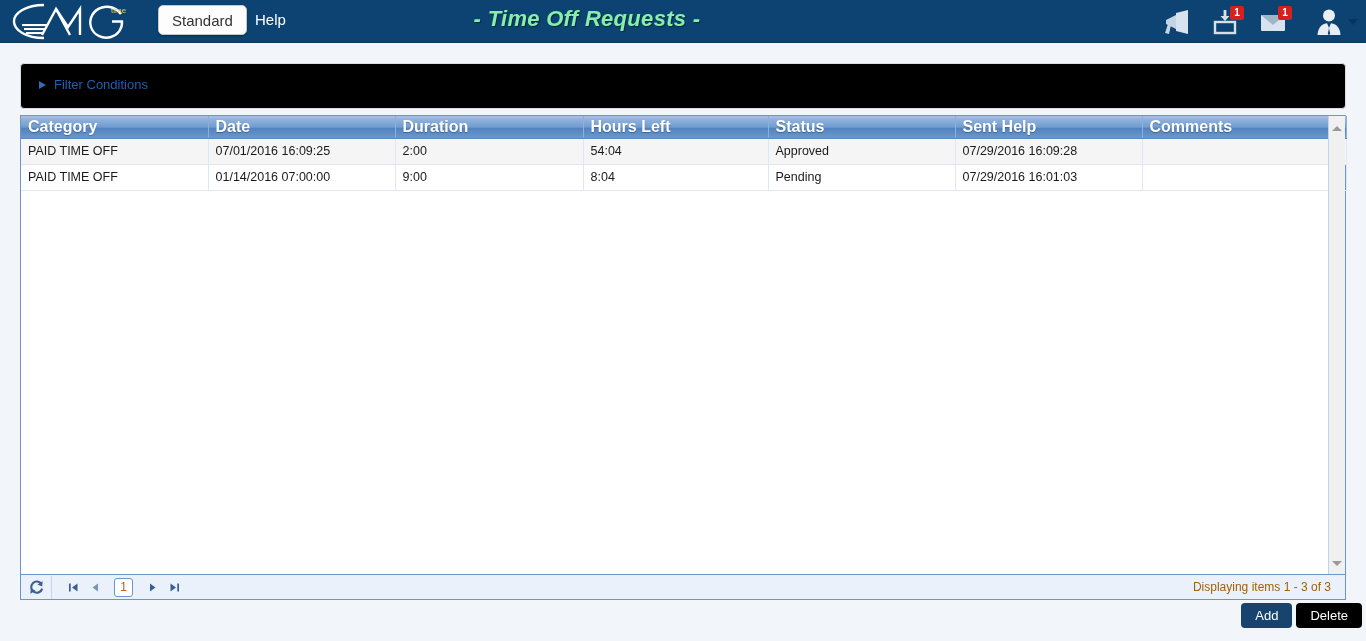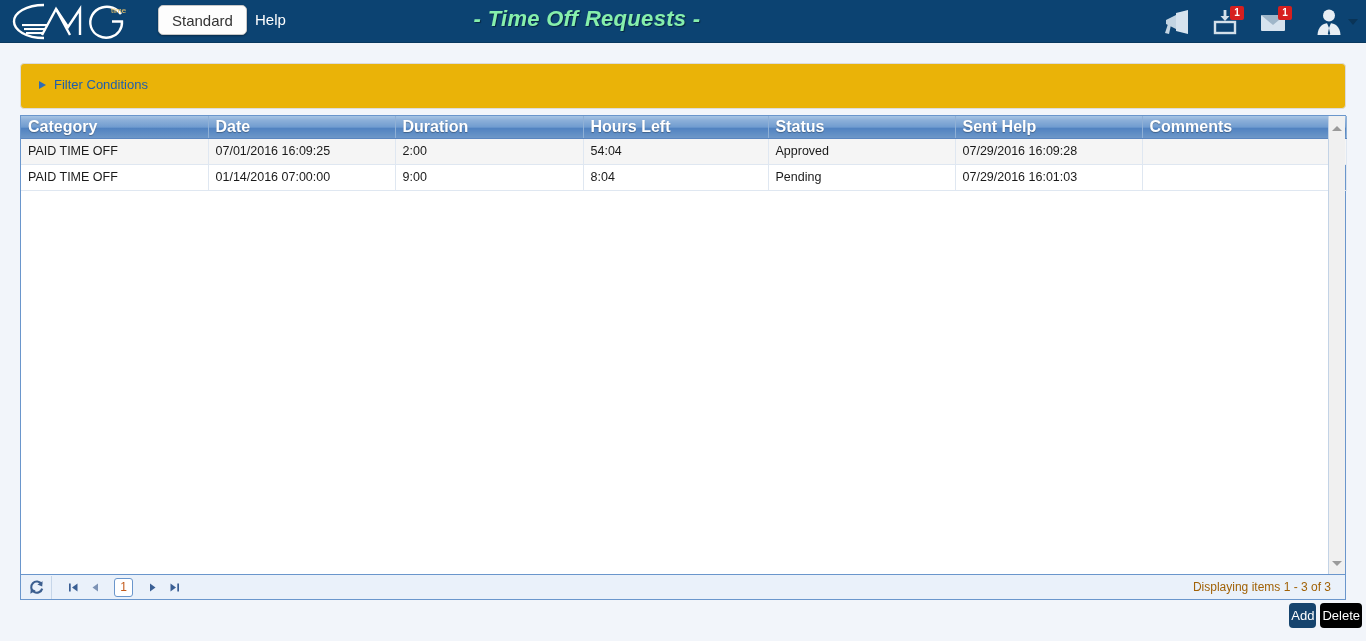--- a/index.html
+++ b/index.html
@@ -66,21 +66,21 @@
     width: 0; height: 0;
     border-left: 5px solid transparent;
     border-right: 5px solid transparent;
     border-top: 6px solid #0a3457;
   }
 
   
   .filter-panel {
     position: absolute; left: 20px; top: 63px;
     width: 1326px; height: 46px;
-    background: #eab308;
+    background: #000000;
     border: 1px solid #dcdcdc;
     border-radius: 4px;
   }
   .filter-toggle {
     position: absolute; left: 18px; top: 13px;
     display: flex; align-items: center; gap: 8px;
     cursor: pointer;
   }
   .tri-right {
     width: 0; height: 0;
@@ -172,21 +172,21 @@
     margin-left: auto; padding-right: 14px;
     font-size: 12px; color: #a16207;
   }
 
   
   .actions {
     position: absolute; right: 4px; top: 603px;
     display: flex; gap: 4px;
   }
   .abtn {
-    height: 25px; padding: 0 2px;
+    height: 25px; padding: 0 14px;
     display: flex; align-items: center;
     border-radius: 4px;
     font-size: 13px; color: #ffffff;
     cursor: pointer; border: none;
     font-family: "Liberation Sans", sans-serif;
   }
   .abtn.primary { background: #16446e; }
   .abtn.secondary { background: #000000; }
 </style>
 </head>

